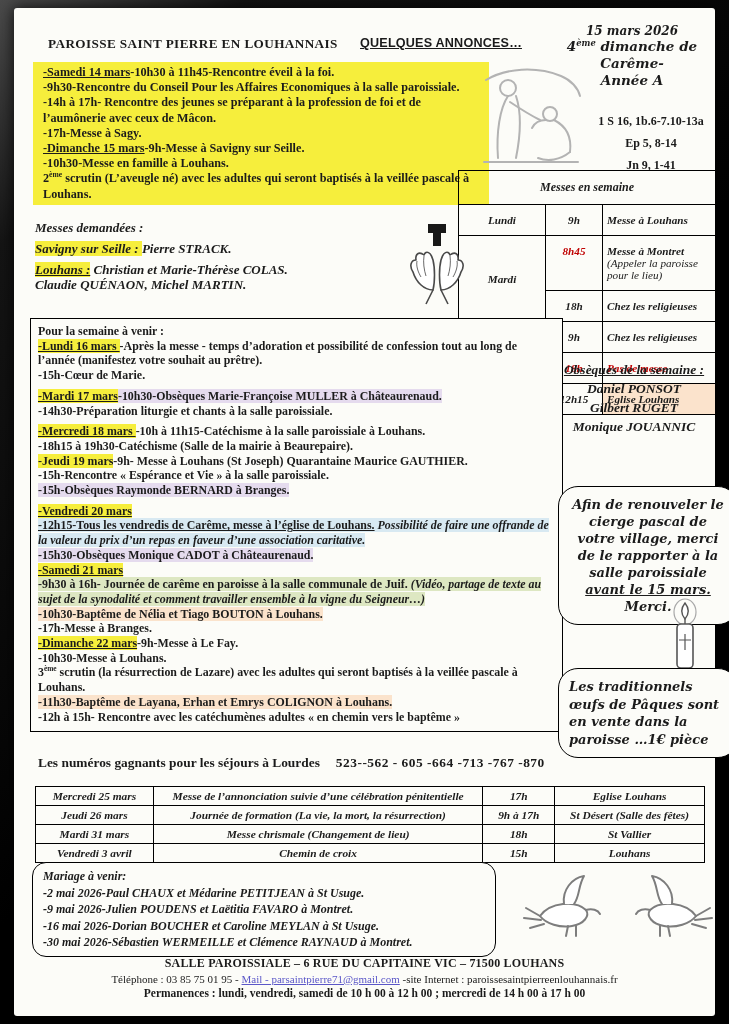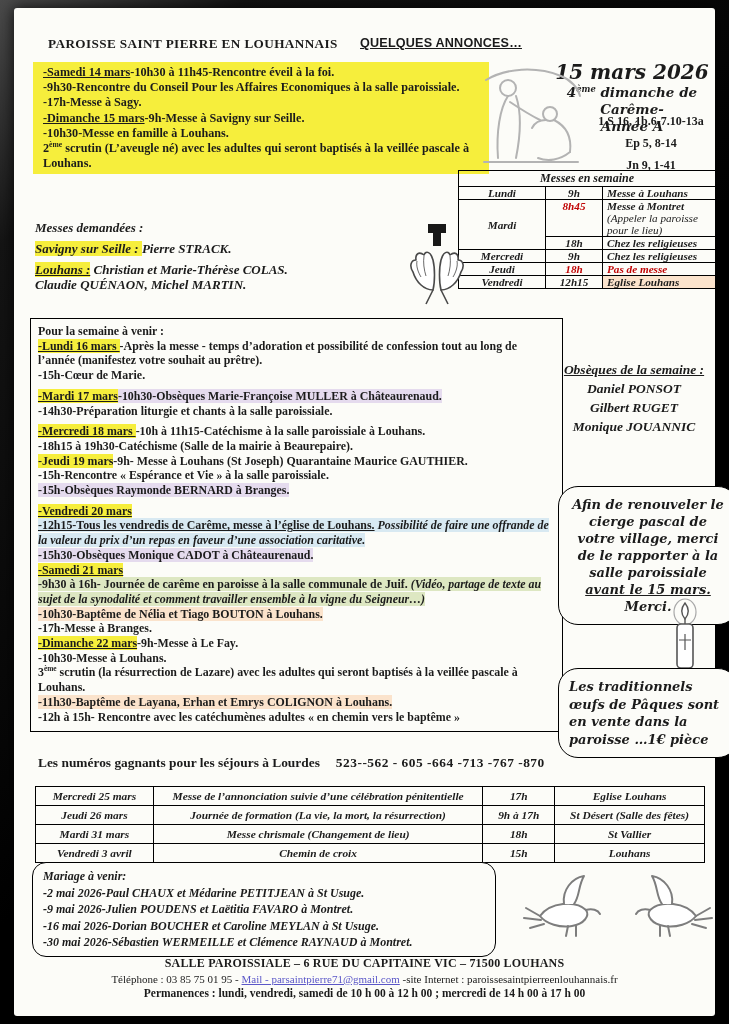--- a/index.html
+++ b/index.html
@@ -24,36 +24,36 @@
 
   .rl{min-height:1em;}
   .mt{margin-top:6px;}
 
   
   .parish-title{left:34px;top:28px;font-size:13.2px;letter-spacing:.4px;}
   .annonces{left:346px;top:28px;font-size:12.6px;font-family:"Liberation Sans",sans-serif;
             text-decoration:underline;letter-spacing:.2px;}
   .date-block{left:533px;top:16px;width:170px;text-align:center;font-style:italic;
               font-family:"DejaVu Serif",serif;}
-  .date-block .d1{font-size:20px;margin-top:36px;}
+  .date-block .d1{font-size:12px;}
   .date-block .d2,.date-block .d3{font-size:13.5px;line-height:17px;}
 
   .readings{left:566px;top:102px;width:142px;text-align:center;font-size:12px;line-height:22px;}
 
   
   .yellow-block{left:19px;top:54px;width:436px;background:#f6ee3c;padding:3px 10px;
                 font-size:12.2px;line-height:15.2px;}
 
   
   .gospel{left:452px;top:54px;width:128px;height:114px;}
 
   
   .wm{left:444px;top:162px;width:258px;border-collapse:collapse;font-size:11.2px;
       font-style:italic;}
-  .wm td{border:1.4px solid #000;padding:0 4px;vertical-align:middle;}
+  .wm td{border:1.4px solid #000;padding:9px 4px;vertical-align:middle;}
   .wm .tt{text-align:center;font-size:12px;}
   .wm .day{text-align:center;width:78px;}
   .wm .tim{text-align:center;width:48px;}
   .wm .note{font-weight:normal;}
   .wm .top{vertical-align:top;}
   .wm .peach-bg{background:#fbe3cc;}
 
   
   .md{left:21px;top:212px;width:380px;font-size:13px;line-height:15px;font-style:italic;}
 
@@ -107,20 +107,21 @@
     <div class="abs annonces">QUELQUES ANNONCES…</div>
     <div class="abs date-block">
       <div class="d1">15 mars 2026</div>
       <div class="d2"><span>4</span><span class="sg-sup">ème</span><span> dimanche de Carême-</span></div>
       <div class="d3">Année A</div>
     </div>
 
     <div class="abs yellow-block">
         <div class="rl "><span class="sg-u">-Samedi 14 mars</span><span>-10h30 à 11h45-Rencontre éveil à la foi.</span></div>
         <div class="rl "><span>-9h30-Rencontre du Conseil Pour les Affaires Economiques à la salle paroissiale.</span></div>
+        <div class="rl "><span>-14h à 17h- Rencontre des jeunes se préparant à la profession de foi et de l’aumônerie avec ceux de Mâcon.</span></div>
         <div class="rl "><span>-17h-Messe à Sagy.</span></div>
         <div class="rl "><span class="sg-u">-Dimanche 15 mars</span><span>-9h-Messe à Savigny sur Seille.</span></div>
         <div class="rl "><span>-10h30-Messe en famille à Louhans.</span></div>
         <div class="rl "><span>2</span><span class="sg-sup">ème</span><span> scrutin (L’aveugle né) avec les adultes qui seront baptisés à la veillée pascale à Louhans.</span></div>
       </div>
 
     <div class="abs gospel">
       <svg viewBox="0 0 128 114" width="128" height="114">
         <g fill="none" stroke="#b3b3b3" stroke-width="2" stroke-linecap="round">
           <path d="M20,18 C40,6 70,4 95,14 C105,18 112,26 114,34"></path>

